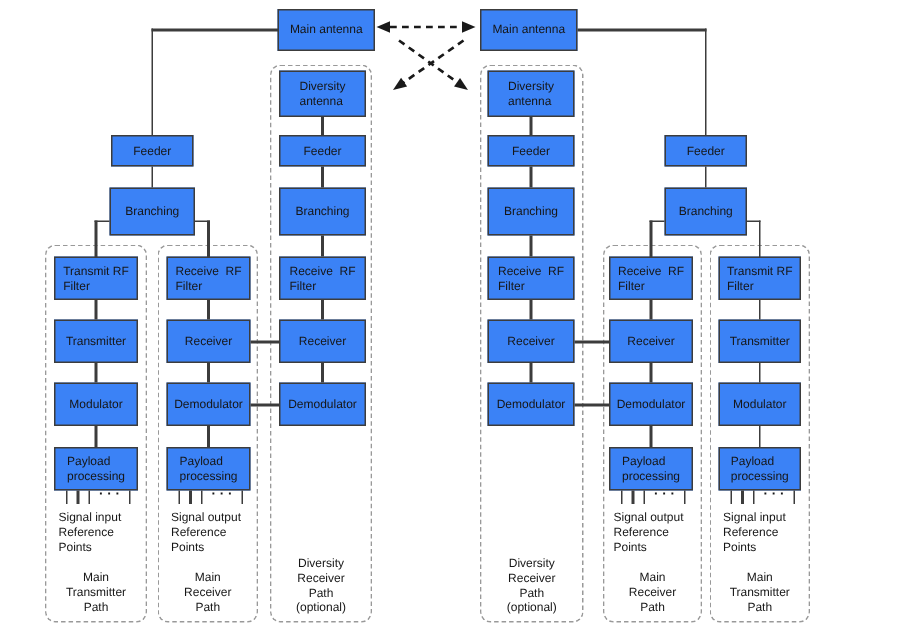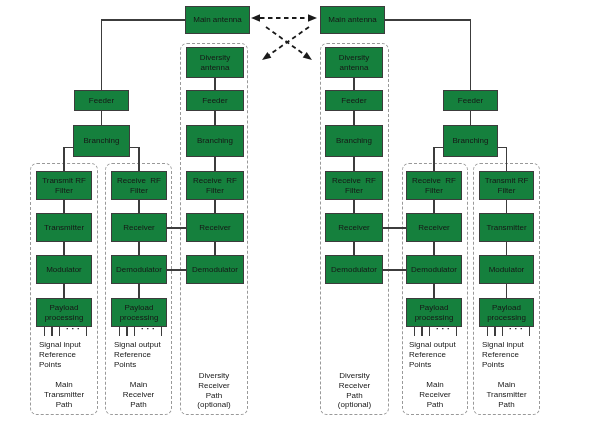--- a/index.html
+++ b/index.html
@@ -2,23 +2,23 @@
 <html style="--line: #3c3c3c; --box_border: #3c3c3c; --dashed_border: #999999; --text: #161616; --bg: #ffffff; --arrow: #1a1a1a;"><head>
 <meta charset="utf-8">
 <style>
   :root{
     --line:#3c3c3c; --box_border:#3c3c3c; --dashed_border:#999999;
     --text:#161616; --bg:#ffffff; --arrow:#1a1a1a;
   }
   html,body{margin:0;padding:0;background:var(--bg);}
   #canvas{position:relative;width:600px;height:427px;background:var(--bg);
     font-family:"Liberation Sans", sans-serif;color:var(--text);overflow:hidden;}
-  .box{position:absolute;box-sizing:border-box;background:#15803d;
+  .box{position:absolute;box-sizing:border-box;background:#3b82f6;
     border:1.5px solid var(--box_border);display:flex;align-items:center;justify-content:center;
-    text-align:center;font-size:8px;line-height:1.2;white-space:pre-wrap;color:var(--text);}
+    font-size:8px;line-height:1.2;white-space:pre-wrap;color:var(--text);}
   .cont{position:absolute;box-sizing:border-box;border:1px dashed var(--dashed_border);border-radius:7px;}
   .h{position:absolute;height:1.5px;background:var(--line);}
   .v{position:absolute;width:1.5px;background:var(--line);}
   .tick{position:absolute;width:1.5px;height:9px;background:var(--line);}
   .dots{position:absolute;font-size:9px;font-weight:bold;text-align:center;color:var(--text);}
   .ref{position:absolute;font-size:8px;line-height:1.22;white-space:pre-wrap;text-align:left;color:var(--text);}
   .plabel{position:absolute;font-size:8px;line-height:1.22;white-space:pre-wrap;text-align:center;color:var(--text);}
 </style>
 </head>
 <body>

